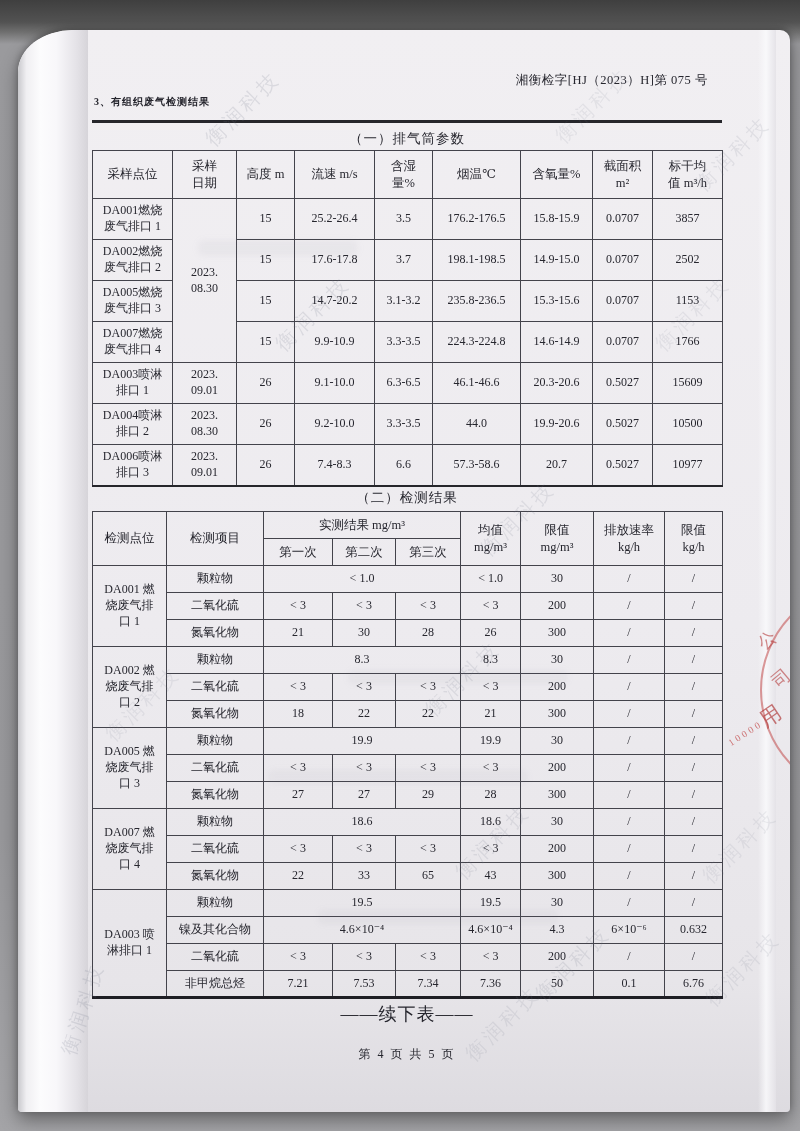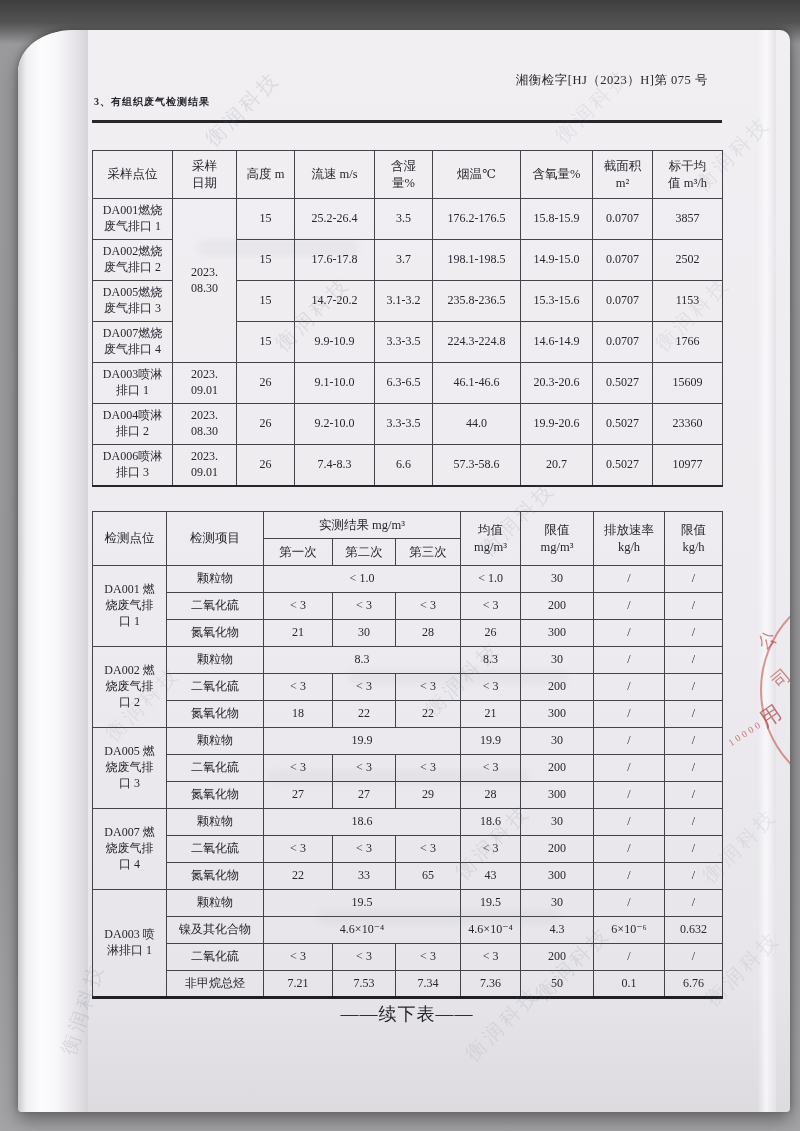--- a/index.html
+++ b/index.html
@@ -63,20 +63,21 @@
 
 <div class="paper">
   <div class="curl"></div>
   <div class="right-strip"></div>
 
   <div class="content">
     <div class="doc-number">湘衡检字[HJ（2023）H]第 075 号</div>
     <div class="page-title">3、有组织废气检测结果</div>
     <div class="thick-rule"></div>
 
+    <div class="tbl-caption cap1">（一）排气筒参数</div>
 
     <table class="t1">
       <colgroup>
         <col style="width:80px">
           <col style="width:64px">
           <col style="width:58px">
           <col style="width:80px">
           <col style="width:58px">
           <col style="width:88px">
           <col style="width:72px">
@@ -162,38 +163,39 @@
         <td>DA004喷淋
 排口 2</td>
         <td>2023.
 08.30</td>
         <td>26</td>
         <td>9.2-10.0</td>
         <td>3.3-3.5</td>
         <td>44.0</td>
         <td>19.9-20.6</td>
         <td>0.5027</td>
-        <td>23360</td>
+        <td>10500</td>
       </tr>
       <tr>
         <td>DA006喷淋
 排口 3</td>
         <td>2023.
 09.01</td>
         <td>26</td>
         <td>7.4-8.3</td>
         <td>6.6</td>
         <td>57.3-58.6</td>
         <td>20.7</td>
         <td>0.5027</td>
         <td>10977</td>
       </tr>
     </tbody>
       </table>
 
+    <div class="tbl-caption cap2">（二）检测结果</div>
 
     <table class="t2">
       <colgroup>
         <col style="width:74px">
           <col style="width:97px">
           <col style="width:69px">
           <col style="width:63px">
           <col style="width:65px">
           <col style="width:60px">
           <col style="width:73px">
@@ -383,20 +385,21 @@
         <td>7.34</td>
         <td>7.36</td>
         <td>50</td>
         <td>0.1</td>
         <td>6.76</td>
       </tr>
     </tbody>
       </table>
 
     <div class="continue-note">——续下表——</div>
+    <div class="page-number">第 4 页 共 5 页</div>
   </div>
 
   <div class="stamp">
     <div class="stamp-ring"></div>
 
     <span class="stamp-char" style="left:40px;top:58px;">公</span>
     <span class="stamp-char" style="left:54px;top:96px;">司</span>
     <span class="stamp-char-main" style="left:42px;top:132px;">用</span>
     <span class="stamp-digits" style="left:14px;top:168px;">10000</span>
   </div>

